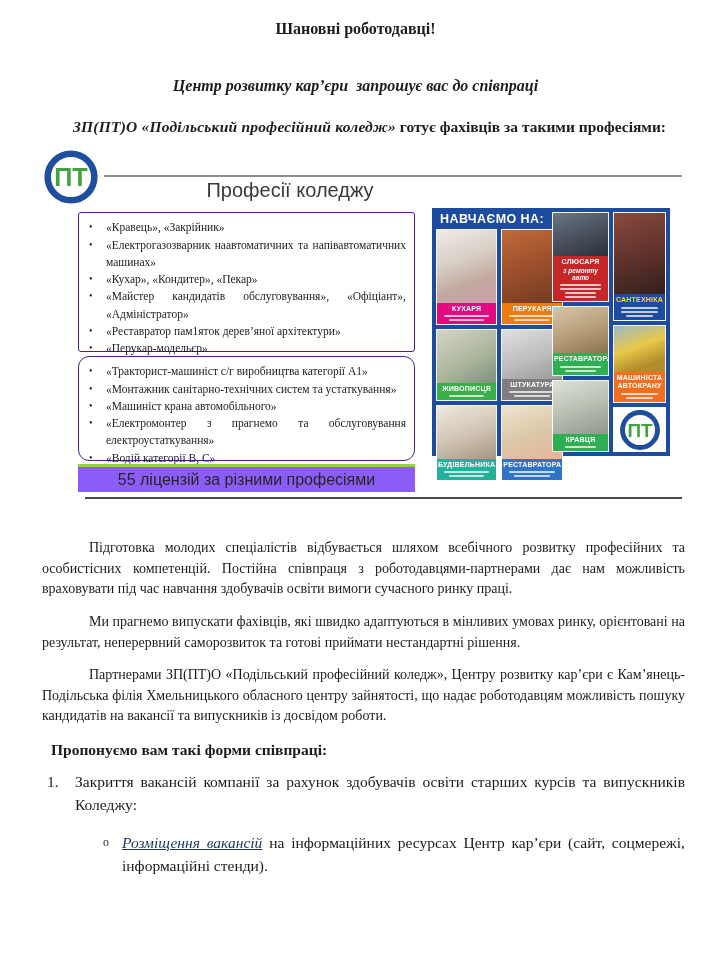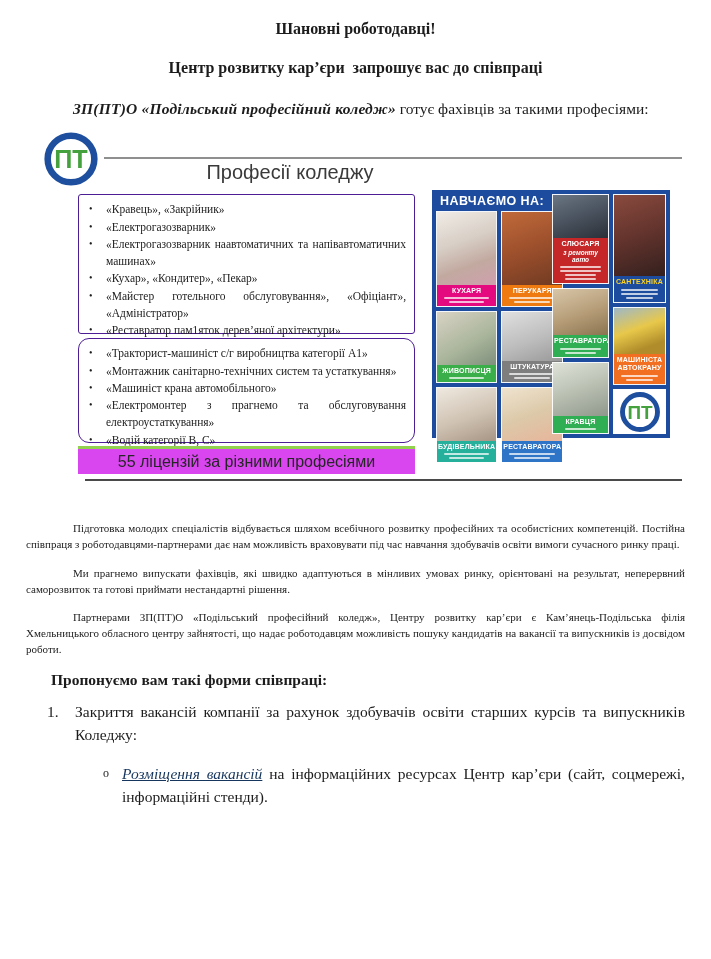--- a/index.html
+++ b/index.html
@@ -2,44 +2,44 @@
 <html lang="uk"><head>
 <meta charset="utf-8">
 <style>
   html,body{margin:0;padding:0;background:#ffffff;}
   body{width:711px;height:959px;overflow:hidden;
        font-family:"Liberation Serif","DejaVu Serif",serif;color:#1c1c1c;}
   .page{padding:12px 26px 0 26px;position:relative;}
 
   
   .h-center{font-weight:bold;font-size:16px;text-align:center;margin:8px 0 0 0;white-space:pre-wrap;}
-  .h2{margin-top:21px;}
-  .intro{font-size:15.5px;line-height:1.5;text-align:justify;text-indent:47px;margin:20px 0 0 0;}
+  .h2{margin-top:39px;font-style:italic;}
+  .intro{font-size:15.5px;line-height:1.5;text-align:justify;text-indent:47px;margin:20px 0 0 0;font-weight:bold;}
   .intro b i{letter-spacing:.2px;}
-  .body-p{font-size:11px;line-height:1.47;text-align:justify;text-indent:47px;margin:12px 0 0 0;}
+  .body-p{font-size:14px;line-height:1.47;text-align:justify;text-indent:47px;margin:12px 0 0 16px;}
   .offer{font-size:15.5px;font-weight:bold;margin:14px 0 0 25px;}
 
   
   .slide{position:relative;width:642px;height:360px;margin:8px 0 0 14px;
          font-family:"Liberation Sans","DejaVu Sans",sans-serif;}
   .logo-badge{position:absolute;left:3px;top:3px;width:56px;height:56px;}
   .top-line{position:absolute;left:64px;right:0;top:29px;border-top:2px solid #8f8f8f;}
   .slide-title{position:absolute;left:60px;top:33px;width:380px;text-align:center;
                font-size:20px;color:#3a3a3a;}
   .prof-box{position:absolute;left:38px;width:337px;margin:0;box-sizing:border-box;
             border:1px solid #4c1d95;border-radius:3px;background:#fff;
             padding:6px 8px 6px 10px;list-style:none;
             font-family:"Liberation Serif",serif;font-size:11.5px;line-height:1.5;}
   .box1{top:66px;height:140px;}
   .box2{top:210px;height:105px;border-radius:11px;}
   .prof-box li{padding-left:17px;text-align:justify;}
   .prof-box li::before{content:"•";display:inline-block;width:17px;margin-left:-17px;
                        font-size:10px;vertical-align:1px;}
   .banner{position:absolute;left:38px;top:318px;width:337px;height:28px;box-sizing:border-box;
-          background:#d946ef;border-top:3px solid #92d050;text-align:center;
+          background:#8b5cf6;border-top:3px solid #92d050;text-align:center;
           font-size:16px;color:#262626;line-height:26px;}
   .bottom-line{position:absolute;left:45px;right:0;top:351px;border-top:2px solid #4a4a4a;}
 
   
   .collage{position:absolute;left:392px;top:62px;width:238px;height:248px;box-sizing:border-box;
            background:#1d4c9f;padding:4px;display:flex;gap:4px;}
   .lgroup{width:112px;display:flex;flex-direction:column;}
   .c-header{height:21px;color:#fff;font-weight:bold;font-size:12.5px;letter-spacing:.4px;
             display:flex;align-items:center;justify-content:center;margin-bottom:3px;}
   .lcols{display:flex;gap:4px;flex:1;}
@@ -93,24 +93,23 @@
       <svg viewBox="0 0 60 60" width="56" height="56">
         <circle cx="30" cy="30" r="25" fill="#ffffff" stroke="#1e4e9e" stroke-width="7"></circle>
         <text x="30" y="40" text-anchor="middle" font-family="Liberation Sans, sans-serif" font-size="27" font-weight="bold" fill="#44a13d">ПТ</text>
       </svg>
     </div>
     <div class="top-line"></div>
     <div class="slide-title">Професії коледжу</div>
 
     <ul class="prof-box box1">
         <li>«Кравець», «Закрійник»</li>
-        <li>«Електрогазозварник»</li>
         <li>«Електрогазозварник наавтоматичних та напівавтоматичних машинах»</li>
         <li>«Кухар», «Кондитер», «Пекар»</li>
-        <li>«Майстер готельного обслуговування», «Офіціант», «Адміністратор»</li>
+        <li>«Майстер кандидатів обслуговування», «Офіціант», «Адміністратор»</li>
         <li>«Реставратор пам1яток дерев’яної архітектури»</li>
         <li>«Перукар-модельєр»</li>
       </ul>
     <ul class="prof-box box2">
         <li>«Тракторист-машиніст с/г виробництва категорії А1»</li>
         <li>«Монтажник санітарно-технічних систем та устаткування»</li>
         <li>«Машиніст крана автомобільного»</li>
         <li>«Електромонтер з прагнемо та обслуговування електроустаткування»</li>
         <li>«Водій категорії В, С»</li>
         <li>«Живописець, оформлювач»</li>

